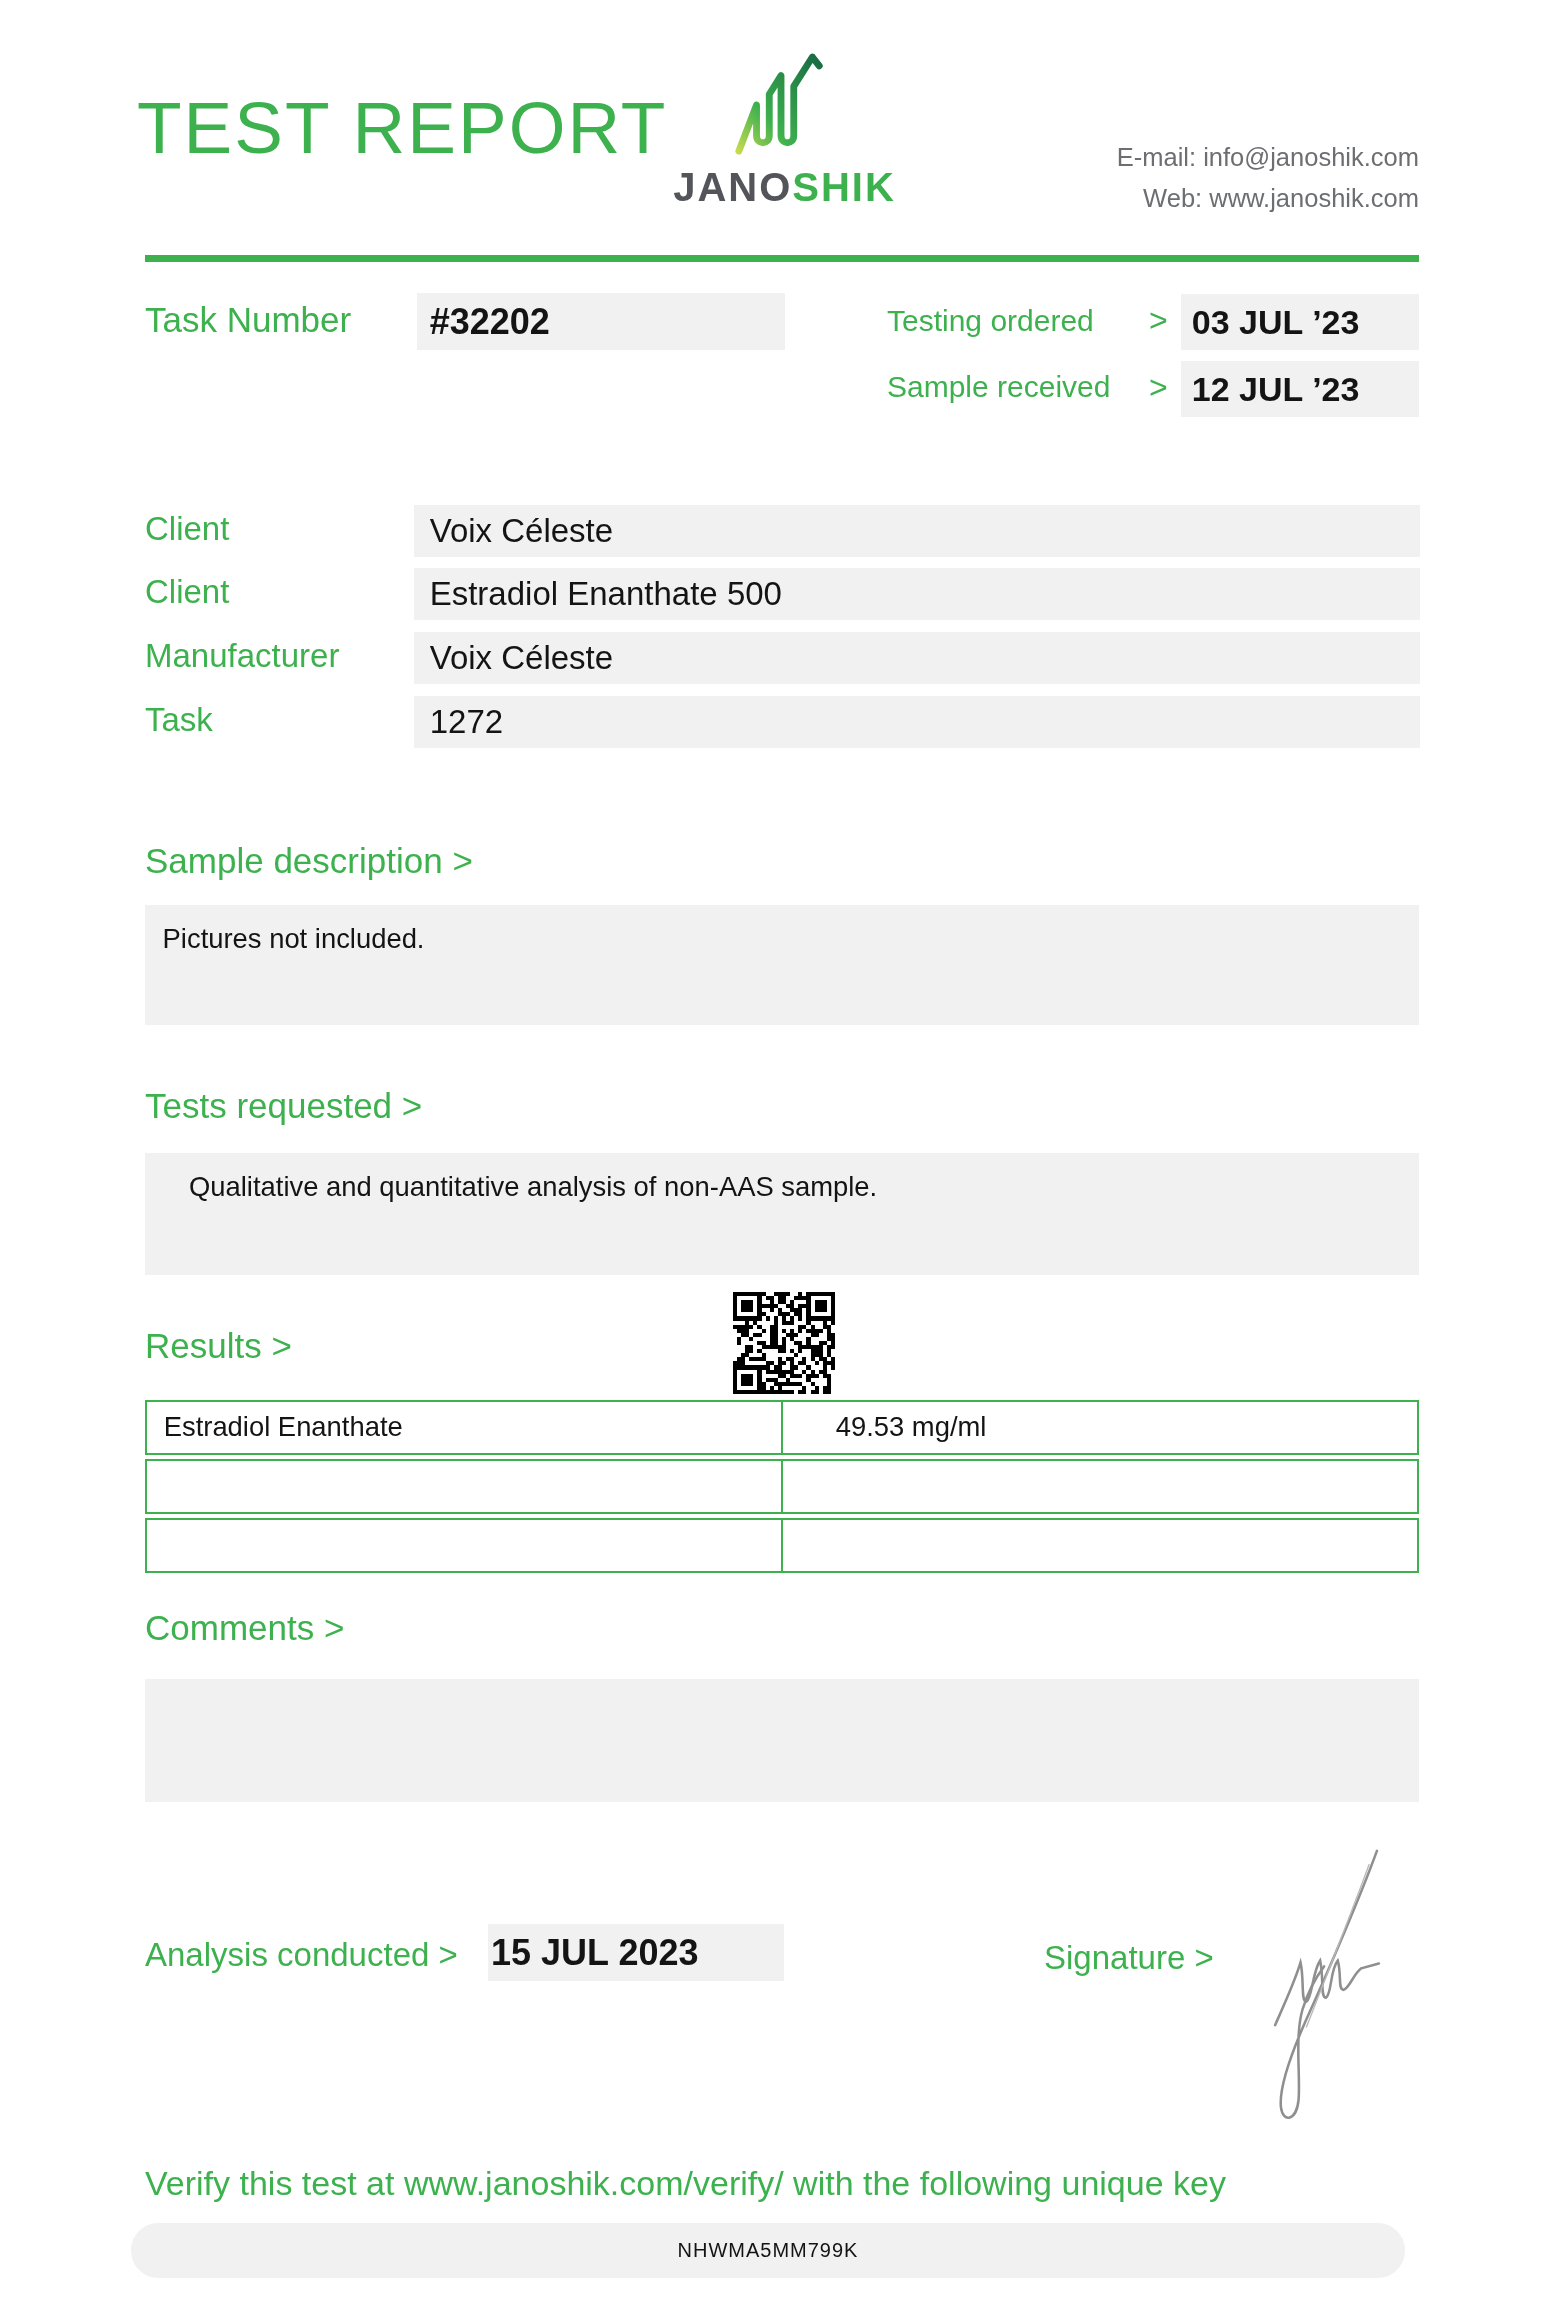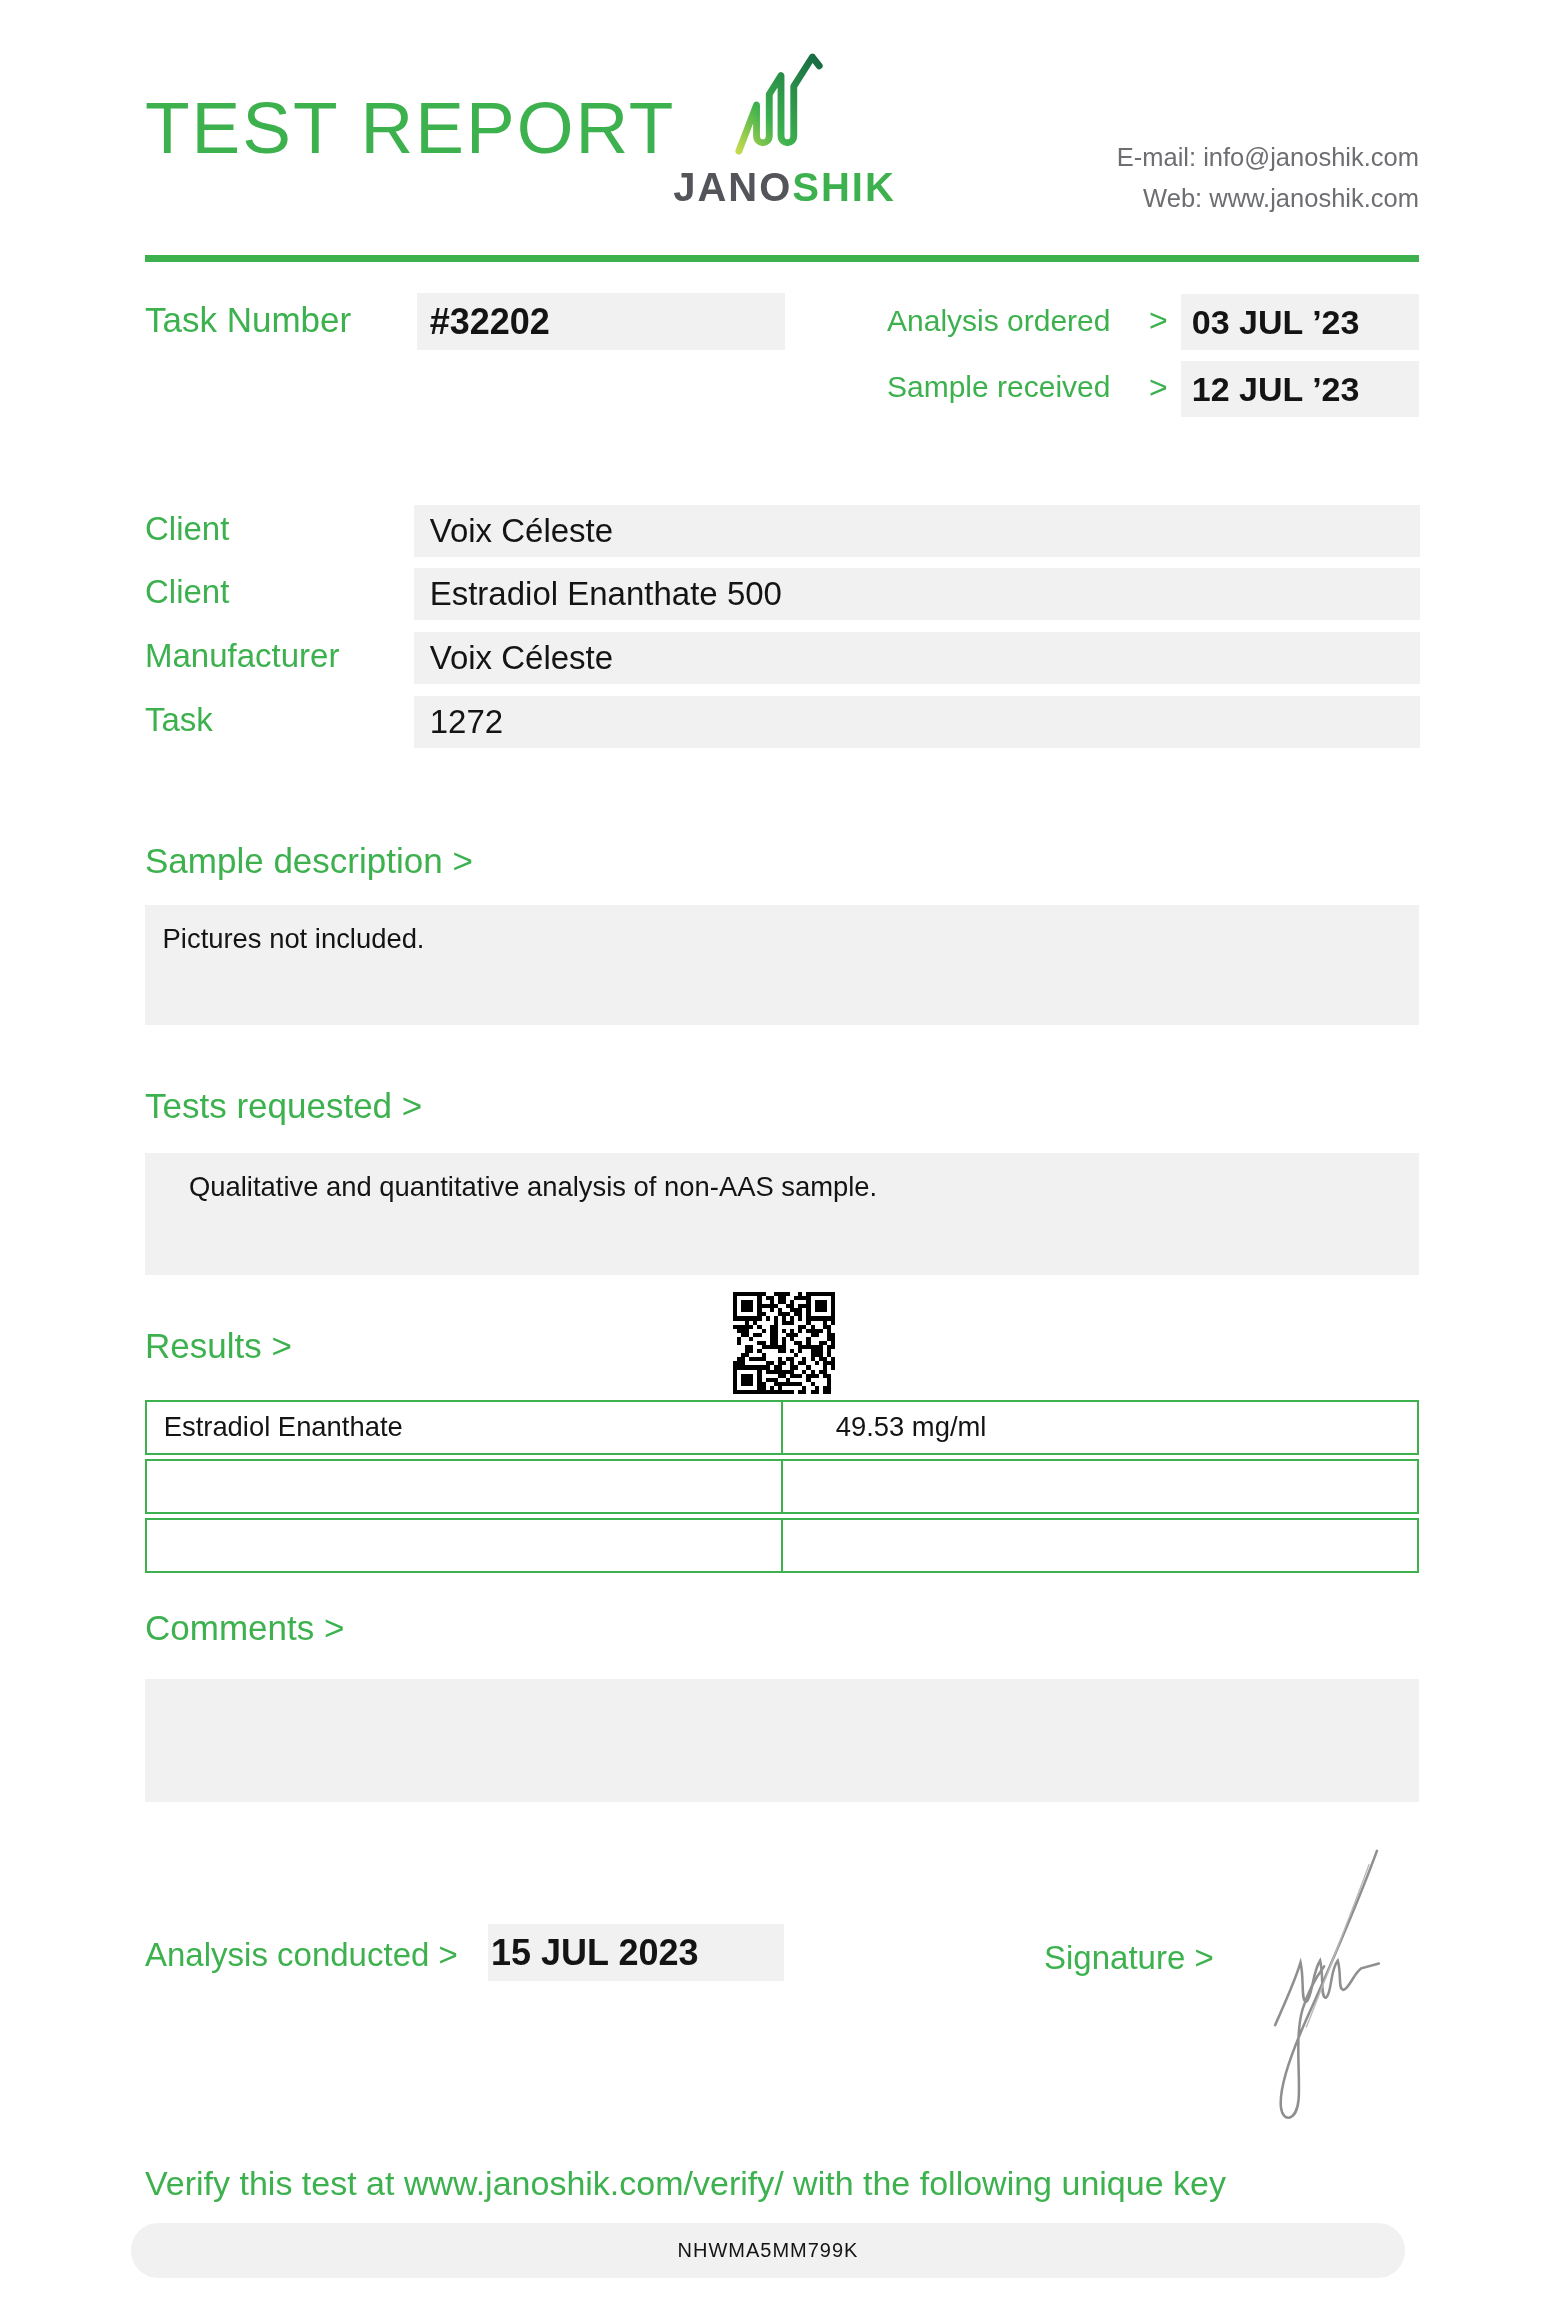--- a/index.html
+++ b/index.html
@@ -12,21 +12,21 @@
   *{margin:0;padding:0;box-sizing:border-box;}
   html,body{background:#ffffff;}
   body{
     width:1568px;height:2313px;position:relative;overflow:hidden;
     font-family:"Liberation Sans", sans-serif;color:var(--ink);
   }
   .abs{position:absolute;}
   .graybox{background:var(--box);}
 
   
-  .title{left:145px;top:86px;font-size:73px;letter-spacing:2px;color:var(--green);white-space:nowrap;}
+  .title{left:137px;top:86px;font-size:73px;letter-spacing:2px;color:var(--green);white-space:nowrap;}
   .logo-icon{left:733px;top:49px;}
   .logo-text{left:655px;top:165px;width:259px;text-align:center;font-size:40px;font-weight:bold;letter-spacing:2px;white-space:nowrap;}
   .logo-text .left{color:var(--logo-dark);}
   .logo-text .right{color:var(--green);}
   .contact{right:149px;top:137px;text-align:right;font-size:25.5px;line-height:41px;color:var(--gray);}
   .rule{left:145px;top:255px;width:1274px;height:6.9px;background:var(--green);}
 
   
   .task-label{left:145px;top:300px;font-size:35px;color:var(--green);white-space:nowrap;}
   .task-box{left:417px;top:293px;width:368px;height:57px;font-size:36px;font-weight:700;line-height:57px;padding-left:12.7px;}
@@ -83,21 +83,21 @@
 <div class="abs contact">
   <div>E-mail: info@janoshik.com</div>
   <div>Web: www.janoshik.com</div>
 </div>
 
 <div class="abs rule"></div>
 
 <div class="abs task-label">Task Number</div>
 <div class="abs graybox task-box">#32202</div>
 
-<div class="abs date-label r1l">Analysis ordered</div>
+<div class="abs date-label r1l">Testing ordered</div>
 <div class="abs date-arrow r1a">&gt;</div>
 <div class="abs graybox date-box r1b">03 JUL ’23</div>
 
 <div class="abs date-label r2l">Sample received</div>
 <div class="abs date-arrow r2a">&gt;</div>
 <div class="abs graybox date-box r2b">12 JUL ’23</div>
 
 <div class="abs info-label" style="top:510px">Client</div>
 <div class="abs graybox info-box" style="top:505px">Voix Céleste</div>
 

